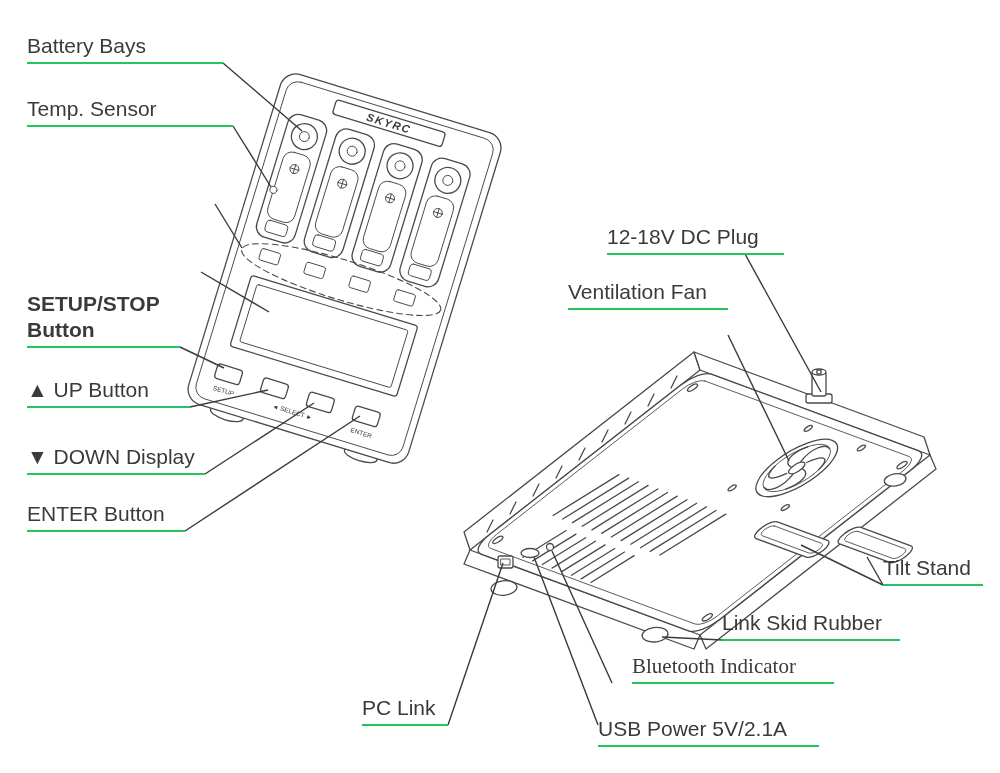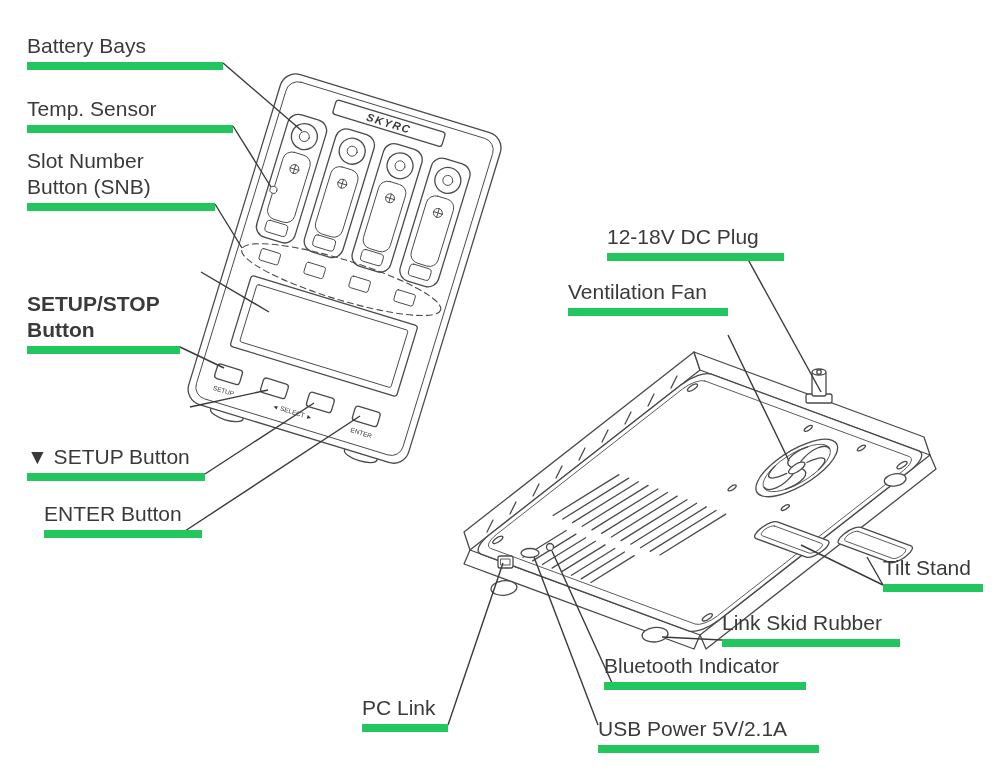--- a/index.html
+++ b/index.html
@@ -1,20 +1,20 @@
 <!DOCTYPE html>
 <html><head>
 <meta charset="utf-8">
 <style>
   html,body{margin:0;padding:0;background:#fff;}
   .stage{position:relative;width:1000px;height:773px;background:#ffffff;
          font-family:"Liberation Sans",sans-serif;overflow:hidden;}
   .stage > svg{position:absolute;left:0;top:0;}
   .label{position:absolute;color:#3a3a3a;font-size:21px;line-height:26px;
-         border-bottom:8px solid #22c55e;padding-bottom:3px;}
+         border-bottom:2px solid #22c55e;padding-bottom:3px;}
   .label span{display:block;white-space:nowrap;}
   .svgtxt{stroke:none;fill:#3a3a3a;font-family:"Liberation Sans",sans-serif;}
   .leader{stroke:#3a3a3a;stroke-width:1.4;fill:none;}
   .art{stroke:#4a4a4a;stroke-width:1.3;fill:#ffffff;stroke-linejoin:round;stroke-linecap:round;}
   .thin{stroke-width:0.9;}
   .nofill{fill:none;}
   .nss{vector-effect:non-scaling-stroke;}
 </style>
 </head>
 <body>
@@ -219,53 +219,53 @@
   </svg>
 
   <div class="label" style="left:27px;top:33px;width:196px;">
     <span>Battery Bays</span>
       <span></span>
   </div>
   <div class="label" style="left:27px;top:96px;width:206px;">
     <span>Temp. Sensor</span>
       <span></span>
   </div>
-  <div class="label" style="left:27px;top:148px;width:188px;">
-    <span>Slot Number</span>
-      <span>Button (SNB)</span>
-  </div>
   <div class="label" style="left:27px;top:291px;width:153px;font-weight:bold;">
     <span>SETUP/STOP</span>
       <span>Button</span>
   </div>
+  <div class="label" style="left:27px;top:377px;width:163px;">
+    <span>▲ UP Button</span>
+      <span></span>
+  </div>
   <div class="label" style="left:27px;top:444px;width:178px;">
-    <span>▼ SETUP Button</span>
-      <span></span>
-  </div>
-  <div class="label" style="left:44px;top:501px;width:158px;">
+    <span>▼ DOWN Display</span>
+      <span></span>
+  </div>
+  <div class="label" style="left:27px;top:501px;width:158px;">
     <span>ENTER Button</span>
       <span></span>
   </div>
 
   <div class="label" style="left:568px;top:224px;width:177px;margin-left:39px;">
     <span>12-18V DC Plug</span>
       <span></span>
   </div>
   <div class="label" style="left:568px;top:279px;width:160px;">
       <span>Ventilation Fan</span>
   </div>
   <div class="label" style="left:883px;top:555px;width:100px;">
     <span>Tilt Stand</span>
       <span></span>
   </div>
   <div class="label" style="left:722px;top:610px;width:178px;">
     <span>Link Skid Rubber</span>
       <span></span>
   </div>
-  <div class="label" style="left:604px;top:653px;width:202px;">
+  <div class="label" style="left:632px;top:653px;width:202px;font-family:Liberation Serif, serif;">
     <span>Bluetooth Indicator</span>
       <span></span>
   </div>
   <div class="label" style="left:598px;top:695px;width:221px;margin-top:21px;">
     <span>USB Power 5V/2.1A</span>
       <span></span>
   </div>
   <div class="label" style="left:362px;top:695px;width:86px;">
     <span>PC Link</span>
       <span></span>

